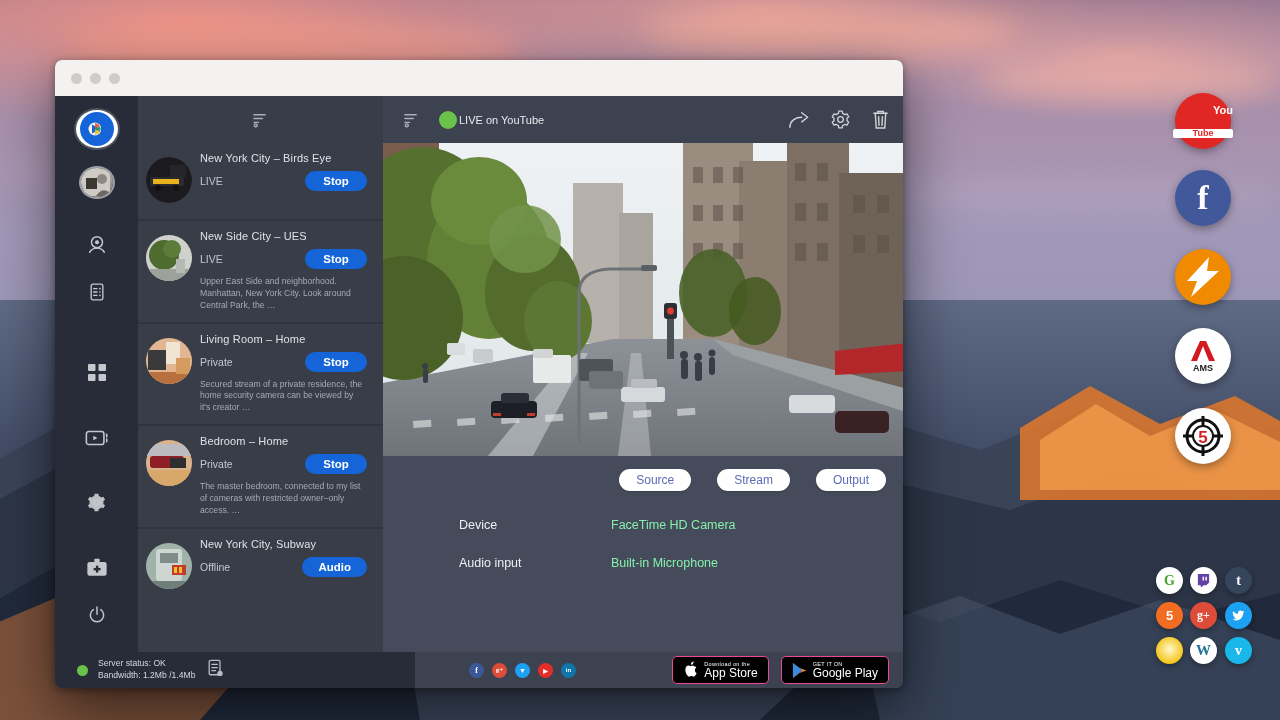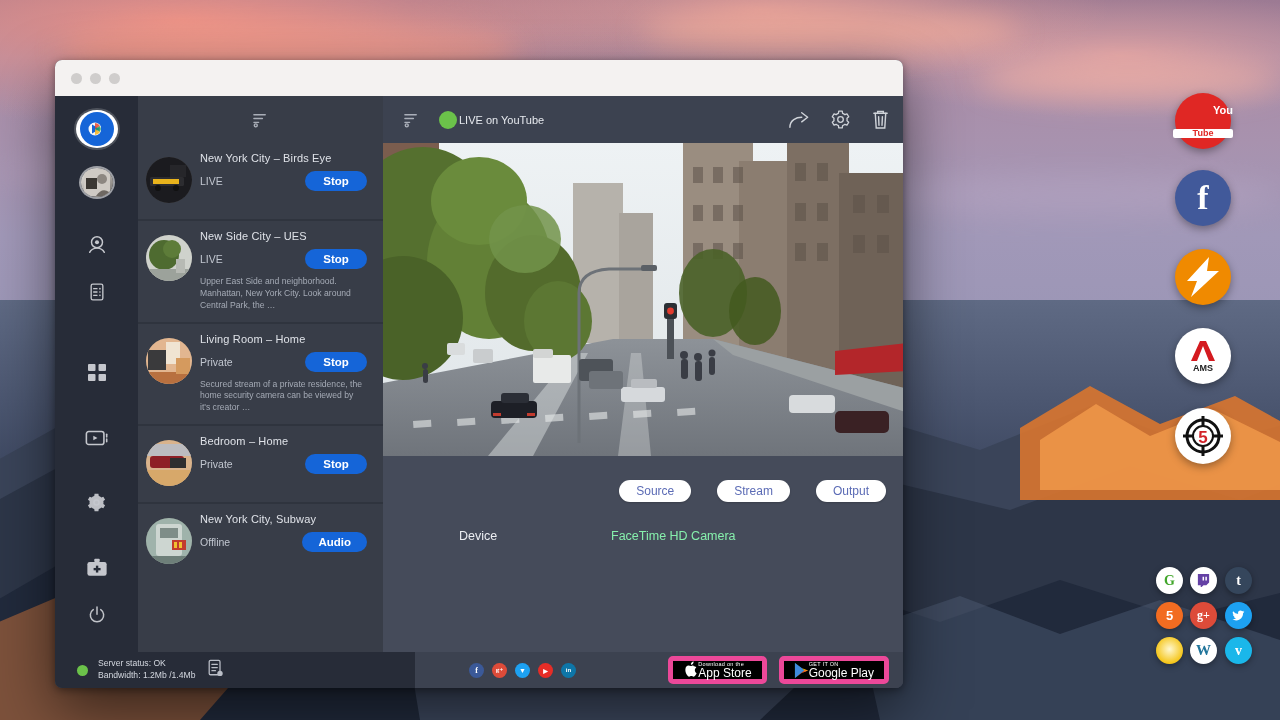--- a/index.html
+++ b/index.html
@@ -121,21 +121,20 @@
   .live-text { font-size:11px; color:#e6e9ee; }
   .tb-actions { display:flex; align-items:center; gap:20px; }
   .tb-ico { cursor:pointer; opacity:.88; display:flex; }
 
   .video {
     height:313px; position:relative; overflow:hidden; background:#cfd6da;
   }
   .pills {
     display:flex; justify-content:flex-end; gap:26px;
     padding:13px 22px 0 0;
-    margin-top:11px;
   }
   .pill {
     background:#fff; color:#5b6bb5; border:none; border-radius:12px;
     font-size:12px; padding:4px 17px; cursor:pointer;
     font-family:"Liberation Sans", sans-serif;
     box-shadow:0 1px 2px rgba(0,0,0,.18);
   }
   .specs { padding:27px 0 0 76px; }
   .spec { display:flex; margin-bottom:24px;align-items:center; }
   .spec-k { width:152px; font-size:12.5px; color:#eceef2; }
@@ -152,22 +151,22 @@
   .foot-doc { margin-left:2px; opacity:.85; }
   .foot-right {
     flex:1; background:#3c4250; display:flex; align-items:center;
     padding:0 14px 0 0;
   }
   .socials { display:flex; gap:8px; margin-left:54px; }
   .soc { width:15px; height:15px; border-radius:50%; display:flex; align-items:center;
          justify-content:center; font-size:8px; color:#fff; font-weight:bold; cursor:pointer; }
   .badges { margin-left:auto; display:flex; gap:12px; }
   .badge {
-    background:#000; border:5px solid #ec4899; border-radius:5px;
-    height:28px; display:flex; align-items:center; padding:0 10px; cursor:pointer;
+    background:#000; border:1px solid #ec4899; border-radius:5px;
+    height:28px; display:flex; align-items:center; gap:6px; padding:0 10px; cursor:pointer;
   }
   .badge-sm { font-size:5.5px; color:#fff; letter-spacing:.3px; line-height:1.1; }
   .badge-lg { font-size:12px; color:#fff; line-height:1.05; }
 
   
   .dicon {
     position:absolute; border-radius:50%;
     display:flex; align-items:center; justify-content:center;
     box-shadow:0 3px 9px rgba(0,0,0,.35); cursor:pointer;
   }
@@ -435,20 +434,21 @@
               <rect x="4" y="16" width="34" height="12" rx="3" fill="#8e1f26"></rect>
               <rect x="24" y="18" width="16" height="10" fill="#2e2e30"></rect>
               <rect x="0" y="30" width="46" height="16" fill="#d7a86a"></rect>
             </svg>
           </div>
           <div class="cam-title">Bedroom – Home</div>
           <div class="cam-mid">
             <span class="cam-state">Private</span>
             <button class="cam-btn">Stop</button>
           </div>
+          <div class="cam-desc">The master bedroom, connected to my list of cameras with restricted owner–only access. …</div>
         </div>
 
         <div class="cam" style="border-bottom:none;">
           <div class="cam-thumb">
             <svg width="46" height="46" viewBox="0 0 46 46">
               <rect width="46" height="46" fill="#9fb3ab"></rect>
               <rect x="10" y="6" width="26" height="32" rx="3" fill="#cdd6d1"></rect>
               <rect x="14" y="10" width="18" height="10" fill="#7e8d88"></rect>
               <rect x="26" y="22" width="14" height="10" fill="#c23b2e"></rect>
               <rect x="28" y="24" width="3" height="6" fill="#f0c030"></rect>
@@ -626,20 +626,24 @@
         <button class="pill">Source</button>
         <button class="pill">Stream</button>
         <button class="pill">Output</button>
       </div>
 
       <div class="specs">
         <div class="spec">
           <span class="spec-k">Device</span>
           <span class="spec-v">FaceTime HD Camera</span>
         </div>
+        <div class="spec">
+          <span class="spec-k">Audio input</span>
+          <span class="spec-v">Built-in Microphone</span>
+        </div>
       </div>
     </div>
   </div>
 
   <div class="footer">
     <div class="foot-left">
       <span class="foot-dot"></span>
       <div>
         <div class="foot-stat">Server status: OK</div>
         <div class="foot-stat">Bandwidth: 1.2Mb /1.4Mb</div>

